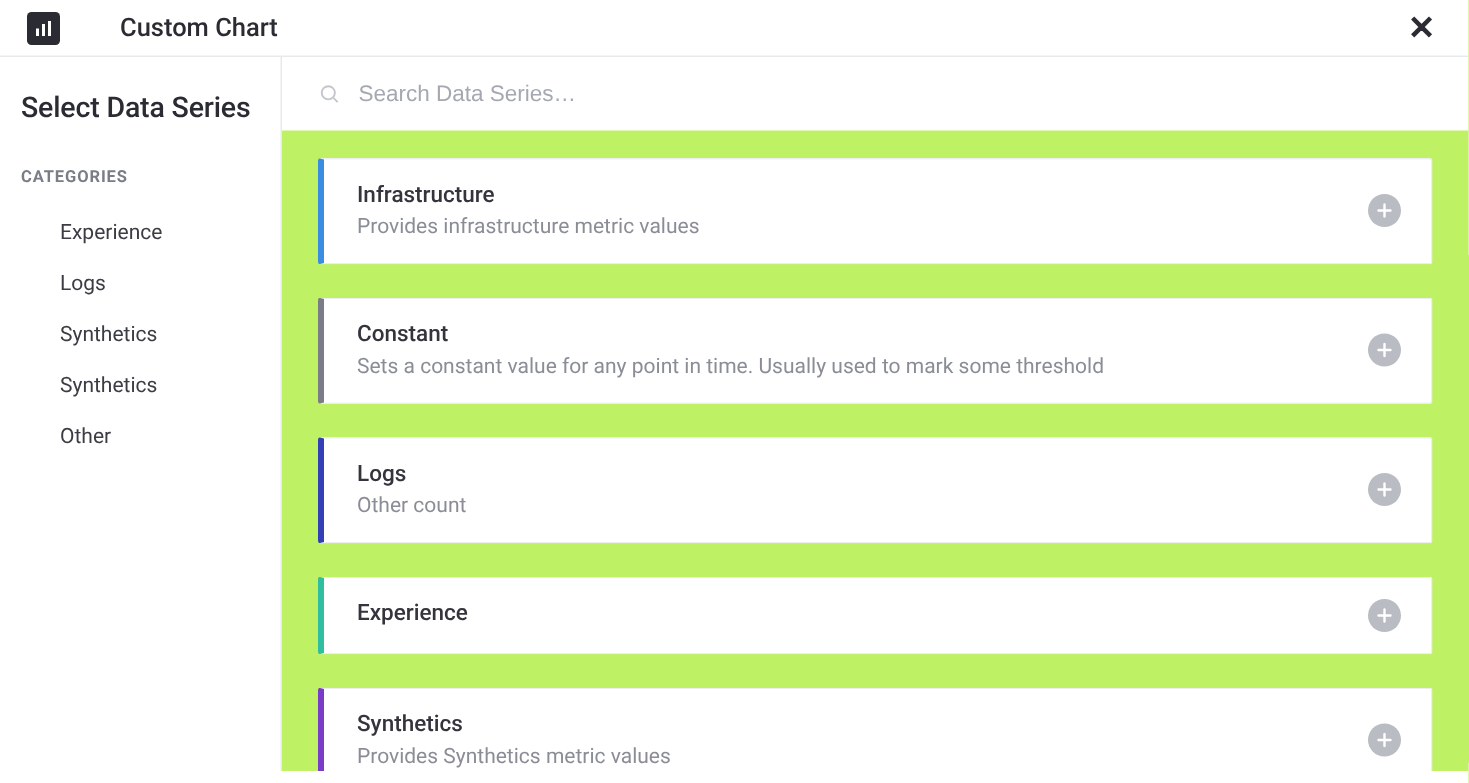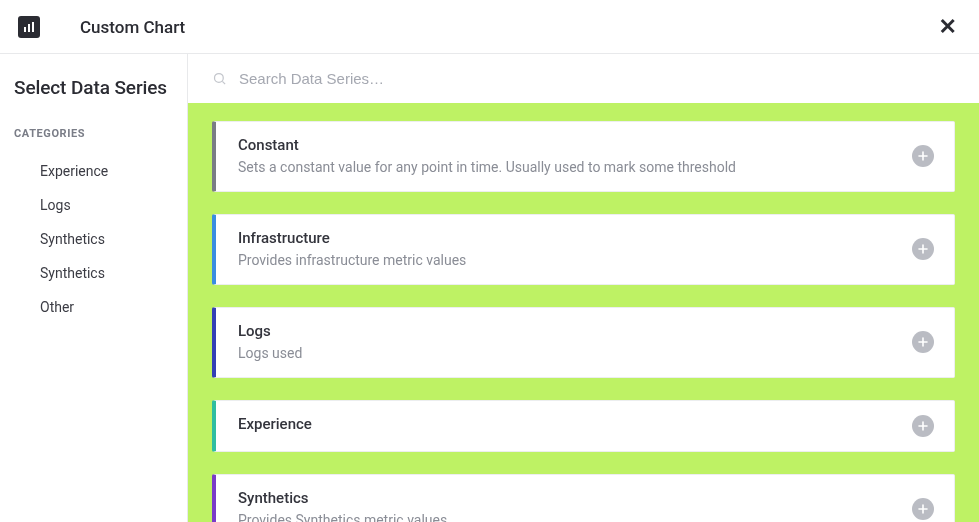--- a/index.html
+++ b/index.html
@@ -7,21 +7,21 @@
     font-family: -apple-system, BlinkMacSystemFont, "Segoe UI", Roboto, "Helvetica Neue", Arial, sans-serif;
     background: #fff;
     color: #2b2c33;
     width: 979px;
     height: 522px;
     overflow: hidden;
   }
   .header {
     display: flex;
     align-items: center;
-    height: 54px;
+    height: 38px;
     padding: 0 18px;
     border-bottom: 1px solid #e8e9eb;
   }
   .header-icon {
     width: 22px;
     height: 22px;
     background: #2b2c33;
     border-radius: 3px;
     display: flex;
     align-items: center;
@@ -178,48 +178,48 @@
         <svg width="15" height="15" viewBox="0 0 24 24" fill="none" stroke="currentColor" stroke-width="2">
             <circle cx="11" cy="11" r="7"></circle>
             <line x1="21" y1="21" x2="16.65" y2="16.65"></line>
           </svg>
       </span>
       <input class="search-input" placeholder="Search Data Series…" style="">
     </div>
 
     <div class="list">
 
+      <div class="card" style="border-left-color:#3a8de0">
+        <div class="card-text">
+          <div class="card-title">Infrastructure</div>
+          <div class="card-desc">Provides infrastructure metric values</div>
+        </div>
+        <div class="add-btn">
+          <svg width="10" height="10" viewBox="0 0 10 10">
+              <path d="M5 1v8M1 5h8" stroke="#fff" stroke-width="1.6" stroke-linecap="round"></path>
+            </svg>
+        </div>
+      </div>
+
       <div class="card" style="border-left-color:#7a7d85">
         <div class="card-text">
           <div class="card-title">Constant</div>
           <div class="card-desc">Sets a constant value for any point in time. Usually used to mark some threshold</div>
         </div>
         <div class="add-btn">
           <svg width="10" height="10" viewBox="0 0 10 10">
               <path d="M5 1v8M1 5h8" stroke="#fff" stroke-width="1.6" stroke-linecap="round"></path>
             </svg>
         </div>
       </div>
 
-      <div class="card" style="border-left-color:#3a8de0">
-        <div class="card-text">
-          <div class="card-title">Infrastructure</div>
-          <div class="card-desc">Provides infrastructure metric values</div>
-        </div>
-        <div class="add-btn">
-          <svg width="10" height="10" viewBox="0 0 10 10">
-              <path d="M5 1v8M1 5h8" stroke="#fff" stroke-width="1.6" stroke-linecap="round"></path>
-            </svg>
-        </div>
-      </div>
-
       <div class="card" style="border-left-color:#3340b5">
         <div class="card-text">
           <div class="card-title">Logs</div>
-          <div class="card-desc">Logs used</div>
+          <div class="card-desc">Other count</div>
         </div>
         <div class="add-btn">
           <svg width="10" height="10" viewBox="0 0 10 10">
               <path d="M5 1v8M1 5h8" stroke="#fff" stroke-width="1.6" stroke-linecap="round"></path>
             </svg>
         </div>
       </div>
 
       <div class="card" style="border-left-color:#2fbea0">
         <div class="card-text">

